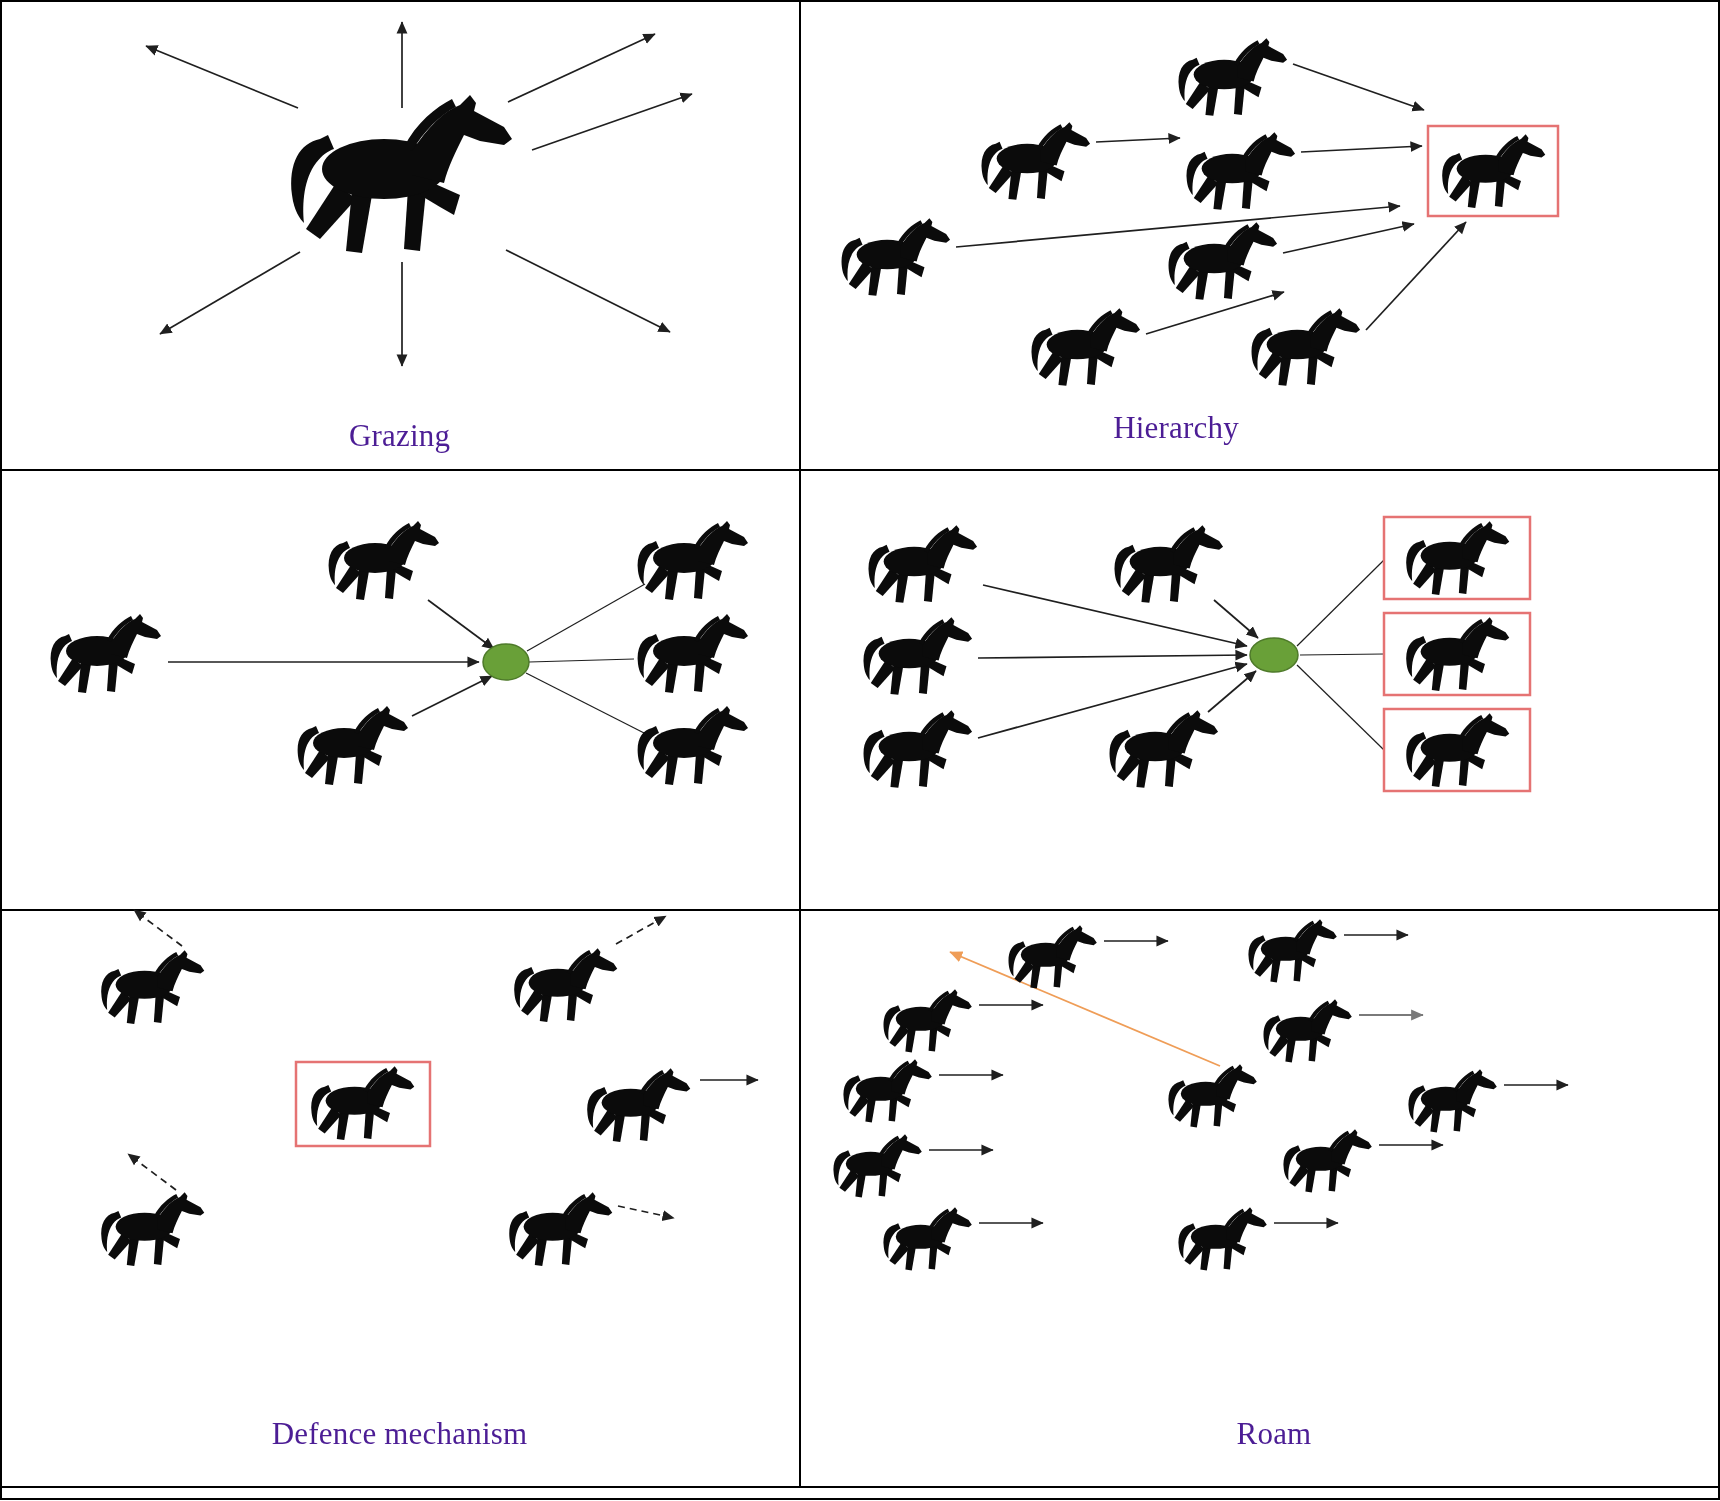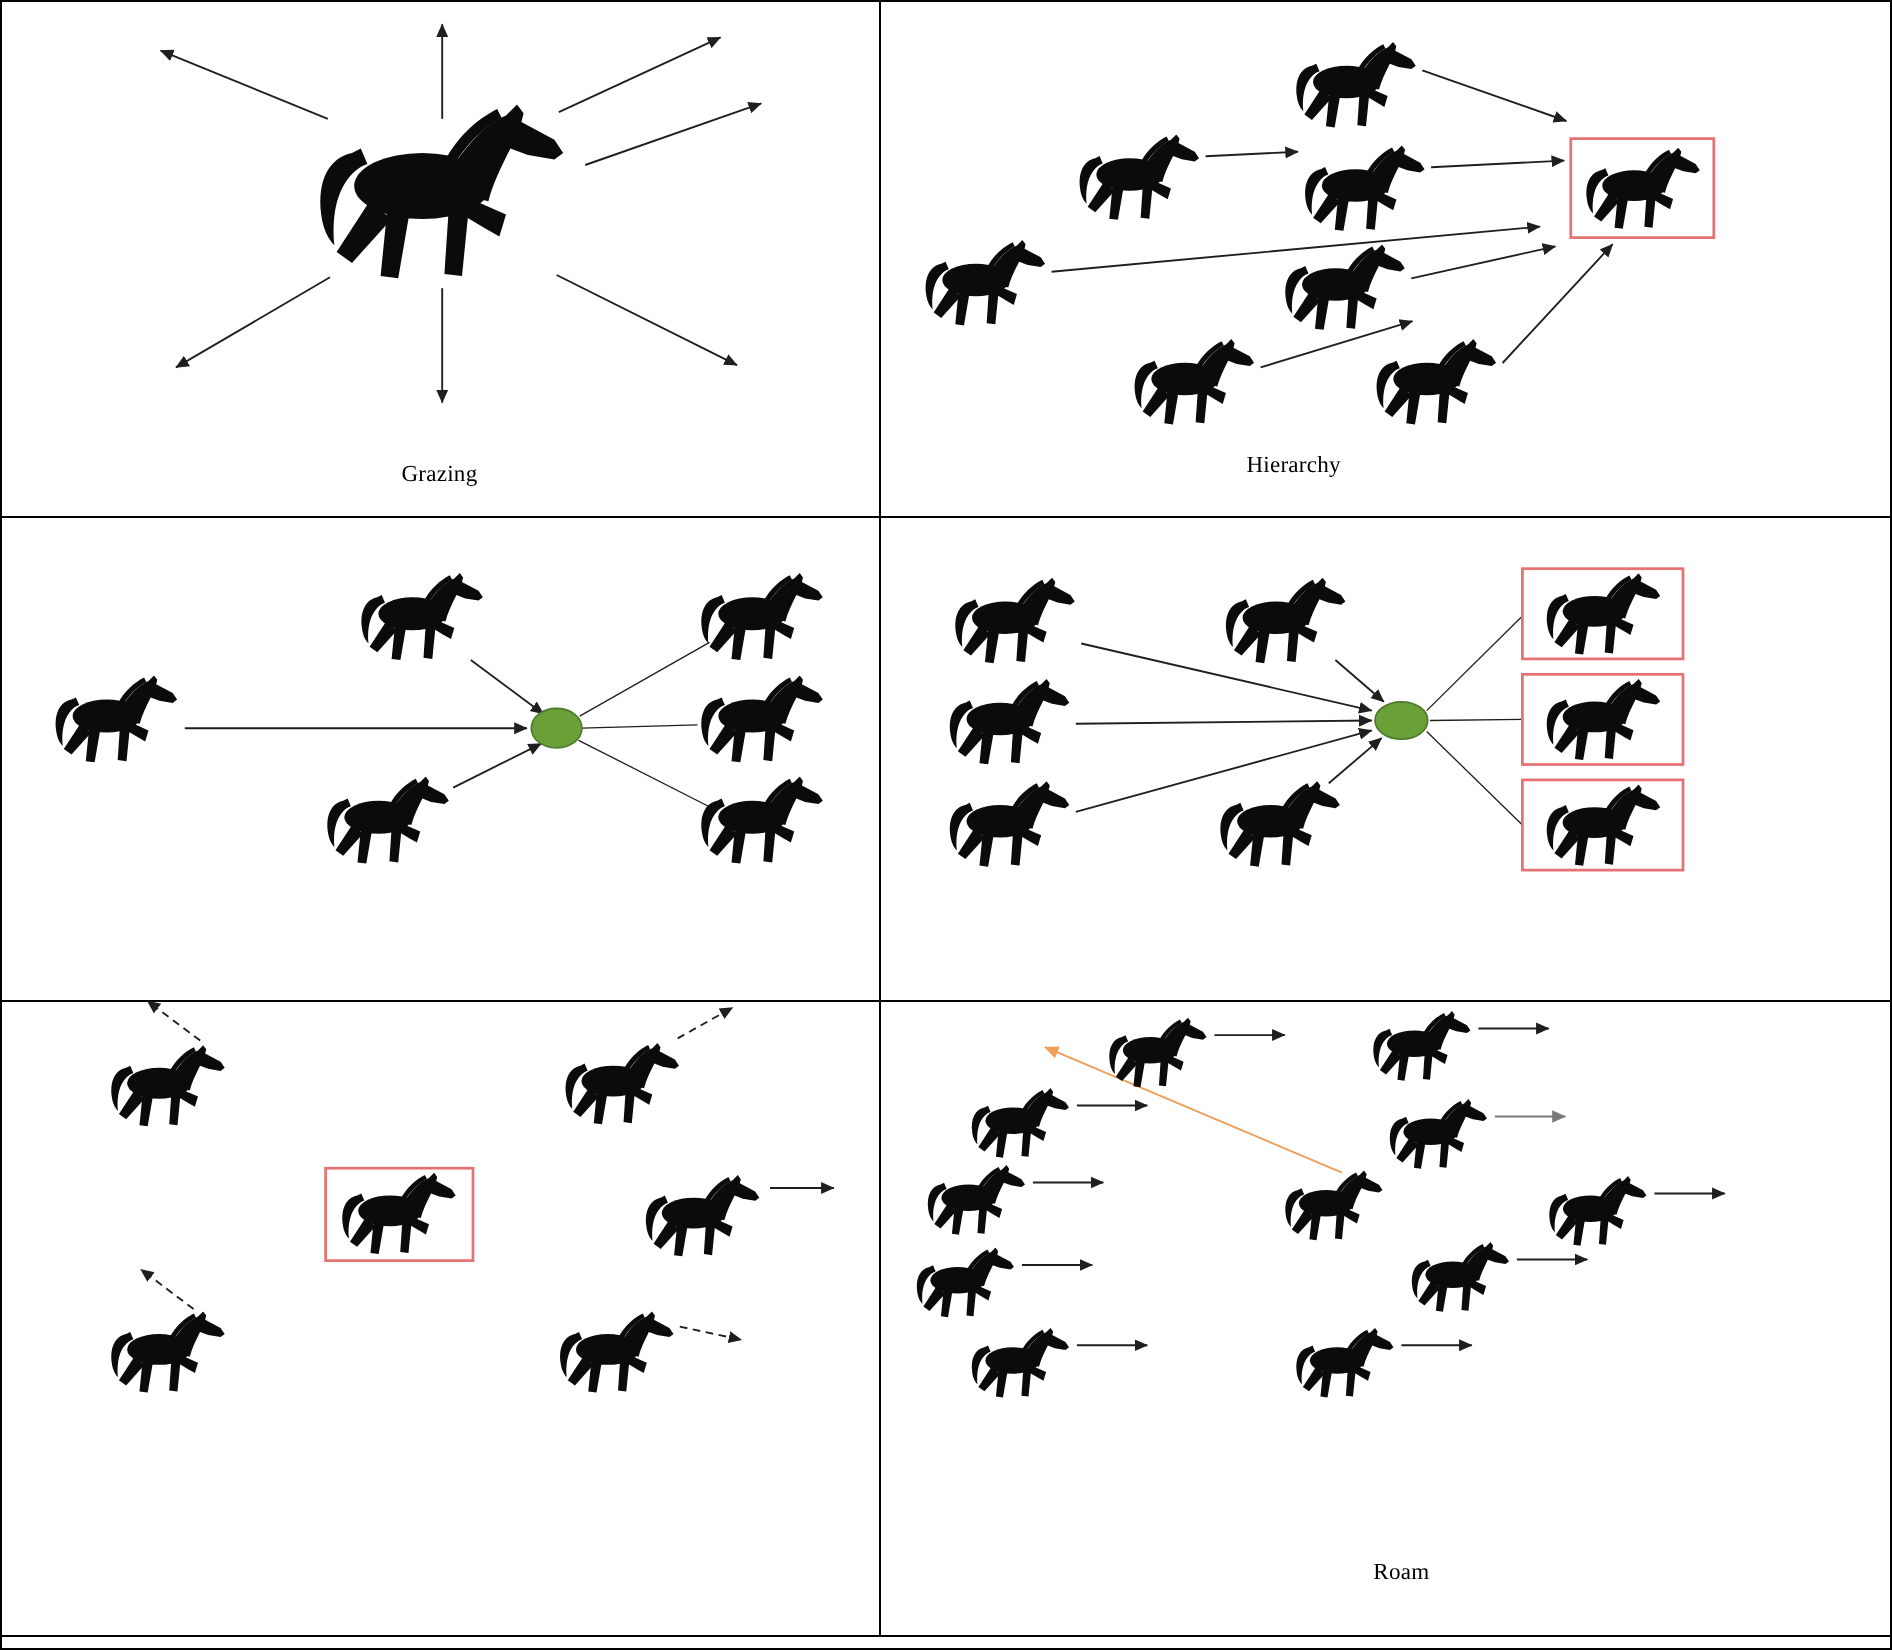--- a/index.html
+++ b/index.html
@@ -18,22 +18,22 @@
     position:relative;
     width:1720px;height:1501px;
     background:var(--background);
     font-family:"Liberation Serif", serif;
     overflow:hidden;
   }
   .overlay{position:absolute;left:0;top:0;display:block;}
   .caption{
     position:absolute;
     text-align:center;
-    font-size:21px;
-    color:#000000;
+    font-size:31px;
+    color:#4c1d95;
     letter-spacing:.2px;
     pointer-events:none;
   }
   .horse{fill:var(--horse);}
   .grid{stroke:var(--border);stroke-width:2;fill:none;shape-rendering:crispEdges;}
   .arrow{stroke:var(--arrow-black);stroke-width:1.7;fill:none;}
   .arrow.dashed{stroke-dasharray:7 5;}
   .arrow.gray{stroke:var(--arrow-gray);stroke-width:2;}
   .arrow.orange{stroke:var(--arrow-orange);stroke-width:1.8;}
   .plain{stroke:var(--arrow-black);stroke-width:1.2;fill:none;}
@@ -184,14 +184,15 @@
       <use href="#horse" class="horse" x="1404" y="1069" width="96" height="66"></use>
       <use href="#horse" class="horse" x="829" y="1134" width="96" height="66"></use>
       <use href="#horse" class="horse" x="1279" y="1129" width="96" height="66"></use>
       <use href="#horse" class="horse" x="879" y="1207" width="96" height="66"></use>
       <use href="#horse" class="horse" x="1174" y="1207" width="96" height="66"></use>
     </g>
   </svg>
 
   <div class="caption" style="left:0px;top:418px;width:799px">Grazing</div>
   <div class="caption" style="left:800px;top:410px;width:752px">Hierarchy</div>
+  <div class="caption" style="left:0px;top:1416px;width:799px">Defence mechanism</div>
   <div class="caption" style="left:764px;top:1416px;width:1020px">Roam</div>
 </div>
 
 </body></html>

